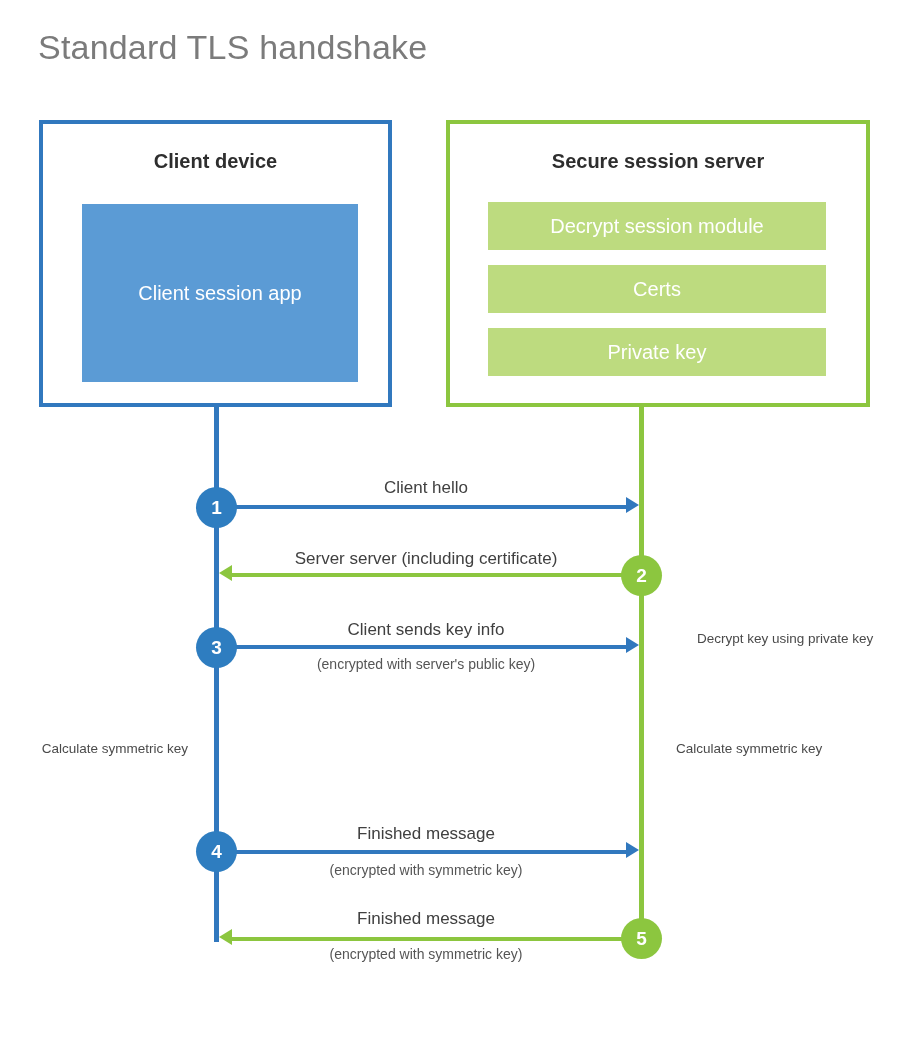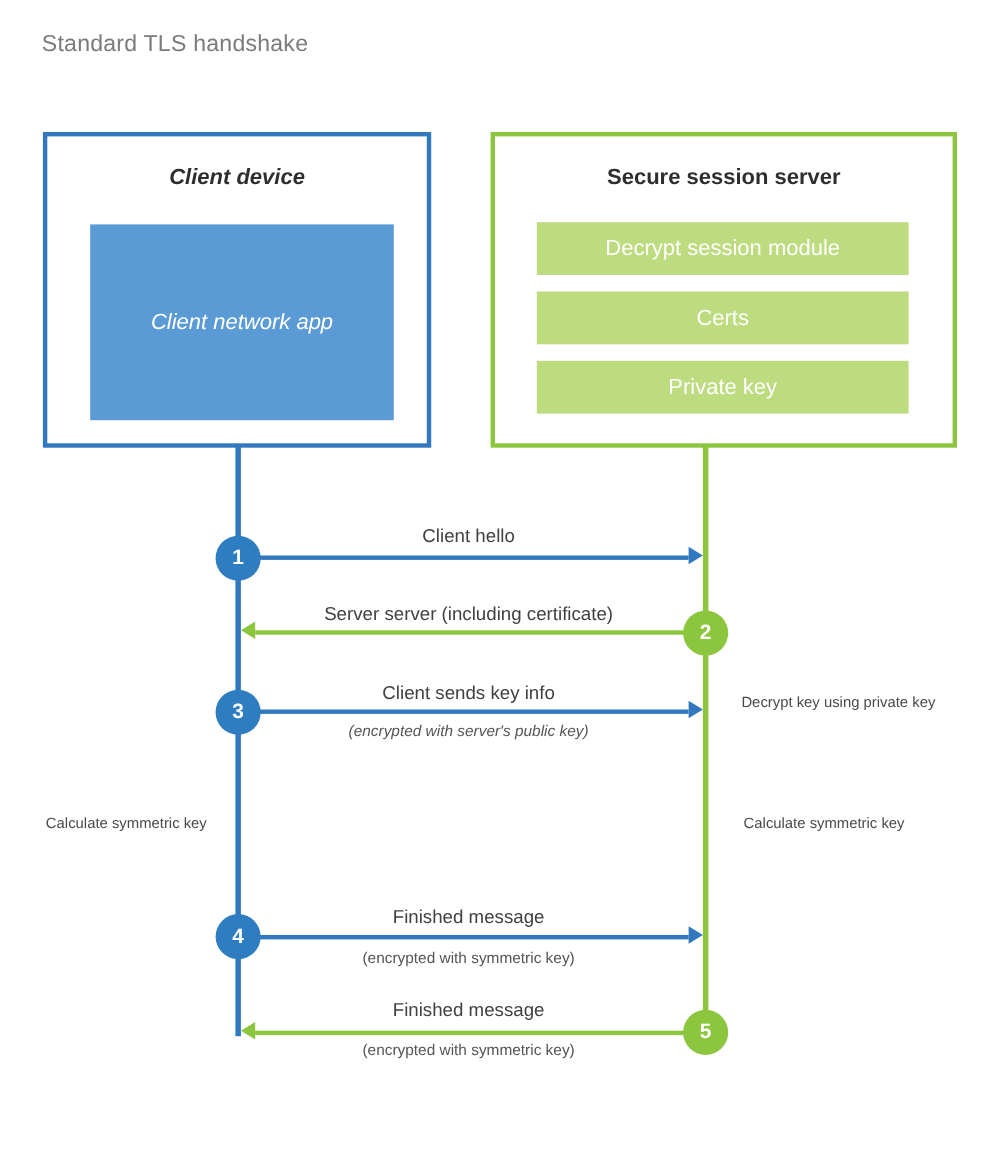--- a/index.html
+++ b/index.html
@@ -21,40 +21,39 @@
     width: 900px;
     height: 1058px;
     overflow: hidden;
   }
 
   
   #page-title {
     position: absolute;
     left: 38px;
     top: 28px;
-    font-size: 21px;
+    font-size: 34px;
     font-weight: 400;
     color: #7b7b7b;
     letter-spacing: 0.2px;
     white-space: nowrap;
   }
 
   
   .party-box {
     position: absolute;
     background: #ffffff;
     box-sizing: border-box;
   }
   #client-box {
     left: 39px;
     top: 120px;
     width: 353px;
     height: 287px;
     border: 4px solid #3178be;
-    font-style: italic;
   }
   #server-box {
     left: 430px;
     top: 120px;
     width: 424px;
     height: 287px;
     border: 4px solid #8cc63f;
     margin-left: 16px;
   }
   .party-title {
@@ -192,48 +191,48 @@
   .msg-secondary {
     position: absolute;
     text-align: center;
     font-size: 14px;
     color: #555555;
     white-space: nowrap;
   }
   #msg-1-primary   { left: 216px; width: 420px; top: 478px; }
   #msg-2-primary   { left: 216px; width: 420px; top: 549px; }
   #msg-3-primary   { left: 216px; width: 420px; top: 620px; }
-  #msg-3-secondary { left: 216px; width: 420px; top: 656px; font-style: italic; }
+  #msg-3-secondary { left: 216px; width: 420px; top: 656px; }
   #msg-4-primary   { left: 216px; width: 420px; top: 824px; }
   #msg-4-secondary { left: 216px; width: 420px; top: 862px; }
   #msg-5-primary   { left: 216px; width: 420px; top: 909px; }
   #msg-5-secondary { left: 216px; width: 420px; top: 946px; }
 
   
   .side-note {
     position: absolute;
     font-size: 13.5px;
     line-height: 1.32;
     color: #4a4a4a;
   }
-  #note-decrypt          { left: 674px; top: 630px; width: 180px; text-align: left; }
+  #note-decrypt          { left: 697px; top: 630px; width: 180px; text-align: left; }
   #note-calc-client      { left: 20px;  top: 740px; width: 168px; text-align: right; }
   #note-calc-server      { left: 676px; top: 740px; width: 180px; text-align: left; }
 </style>
 </head>
 <body>
 
 <div id="stage">
 
   <div id="page-title">Standard TLS handshake</div>
 
   <div id="client-box" class="party-box">
     <div class="party-title">Client device</div>
     <div id="client-app-block">
-      <div id="client-app-label">Client network app</div>
+      <div id="client-app-label">Client session app</div>
     </div>
   </div>
 
   <div id="server-box" class="party-box">
     <div class="party-title">Secure session server</div>
     <div id="server-bar-0" class="server-bar">Decrypt session module</div>
     <div id="server-bar-2" class="server-bar">Private key</div>
     <div id="server-bar-1" class="server-bar">Certs</div>
   </div>
 

